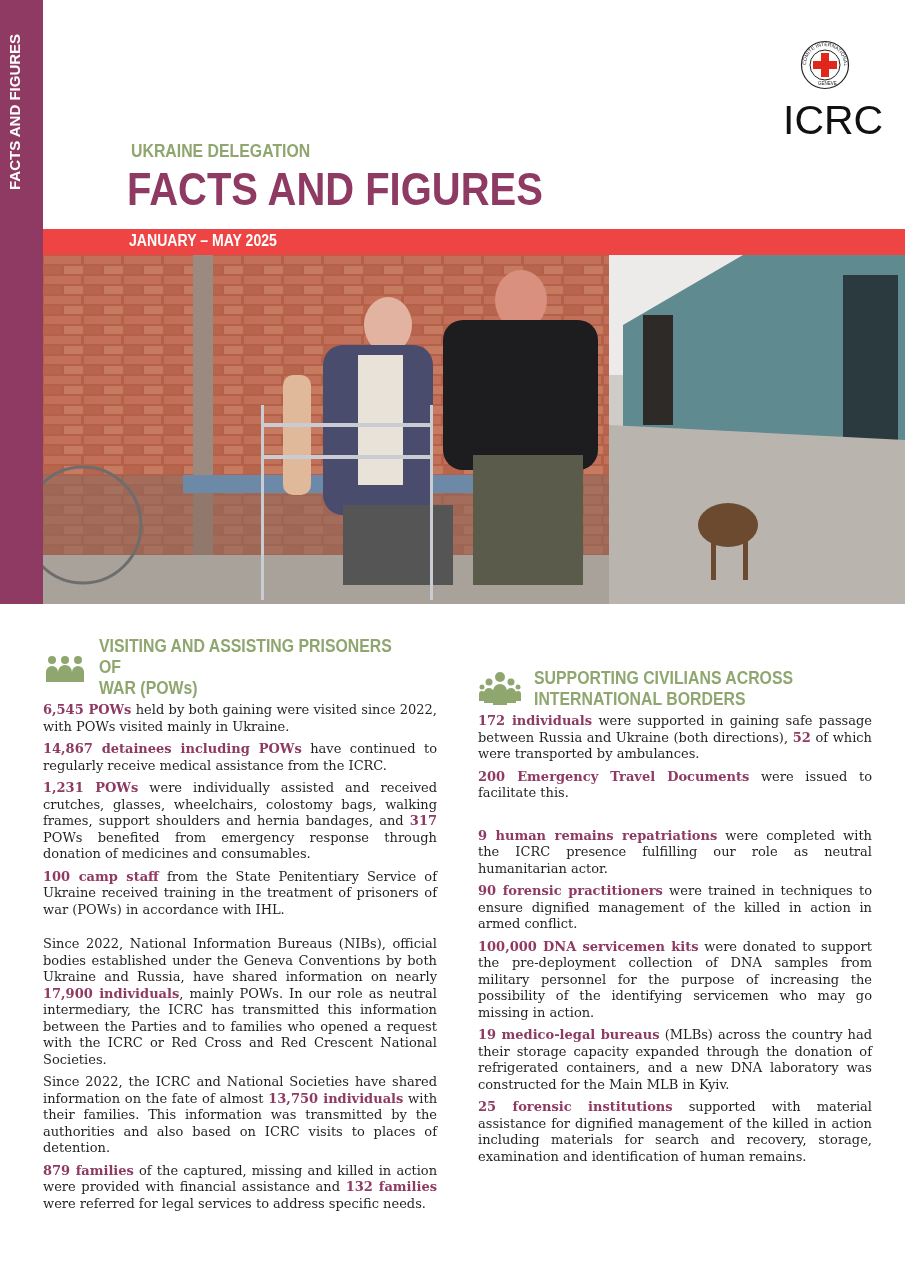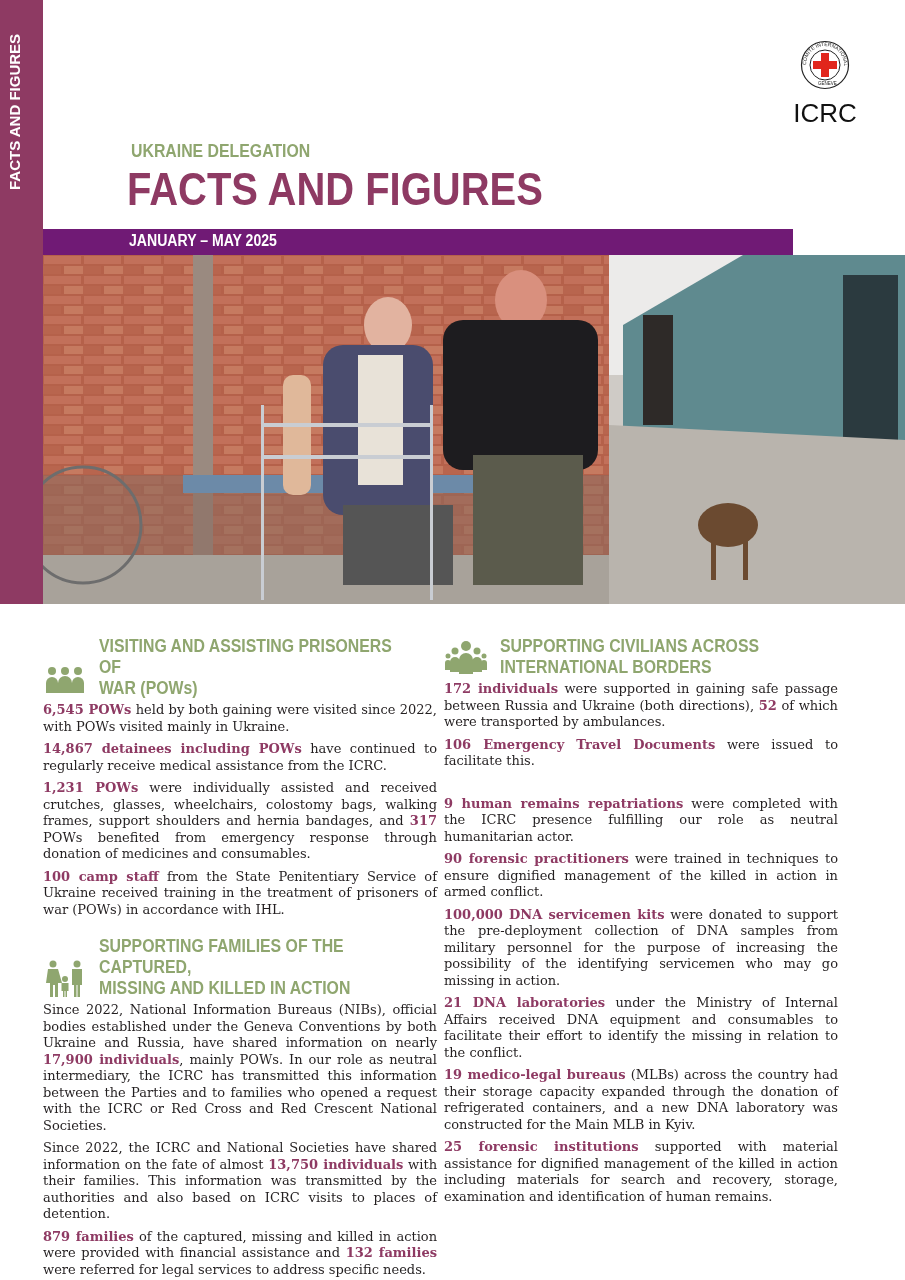--- a/index.html
+++ b/index.html
@@ -1,31 +1,31 @@
 <!DOCTYPE html>
 <html><head>
 <meta charset="utf-8">
 <style>
   html, body { margin: 0; padding: 0; }
   body { width: 905px; height: 1280px; background: #ffffff; position: relative; overflow: hidden; font-family: "DejaVu Serif", serif; color: #231f20; }
   .side-bar { position: absolute; left: 0; top: 0; width: 43px; height: 604px; background: #8e3a63; }
   .side-bar .vtext { position: absolute; left: 6px; top: 190px; transform: rotate(-90deg); transform-origin: left top; color: #fff; font-family: "Liberation Sans", sans-serif; font-weight: bold; font-size: 15px; letter-spacing: 0px; white-space: nowrap; }
   .logo { position: absolute; left: 783px; top: 40px; width: 84px; text-align: center; }
   .emblem { width: 50px; height: 50px; margin: 0 auto; }
-  .logo-text { font-family: "Liberation Sans", sans-serif; font-size: 26px; color: #111; line-height: 1; margin-top: 6px; letter-spacing: 0px; }
+  .logo-text { font-family: "Liberation Sans", sans-serif; font-size: 41px; color: #111; line-height: 1; margin-top: 6px; letter-spacing: 0px; }
   .delegation { position: absolute; left: 131px; top: 141px; font-family: "Liberation Sans", sans-serif; font-weight: bold; font-size: 18px; color: #8fa66f; transform: scaleX(0.88); transform-origin: left; }
   .main-title { position: absolute; left: 127px; top: 163px; font-family: "Liberation Sans", sans-serif; font-weight: bold; font-size: 47px; color: #8e3a63; transform: scaleX(0.85); transform-origin: left; letter-spacing: 0px; line-height: 1.1; }
-  .date-bar { position: absolute; left: 43px; top: 229px; width: 750px; height: 26px; background: #701a75; }
+  .date-bar { position: absolute; left: 43px; top: 229px; width: 862px; height: 26px; background: #ef4444; }
   .date-bar span { position: absolute; left: 86px; top: 3px; color: #fff; font-family: "Liberation Sans", sans-serif; font-weight: bold; font-size: 16px; transform: scaleX(0.88); transform-origin: left; }
   .photo { position: absolute; left: 43px; top: 255px; width: 862px; height: 349px; overflow: hidden; background: #8a6b5a; }
   .col { position: absolute; top: 636px; width: 394px; }
   .col-left { left: 43px; }
-  .col-right { left: 444px; }
+  .col-right { left: 478px; margin-top: 32px; }
   .section { margin-bottom: 14px; }
-  .sec-head { display: flex; align-items: flex-end; margin-bottom: 3px; }
+  .sec-head { display: flex; align-items: center; margin-bottom: 3px; }
   .sec-icon { width: 44px; height: 40px; flex: 0 0 44px; margin-right: 12px; }
   .sec-title { font-family: "Liberation Sans", sans-serif; font-weight: bold; font-size: 18px; line-height: 21px; color: #8fa66f; transform: scaleX(0.88); transform-origin: left; width: 390px; white-space: pre-line; }
   .para { font-size: 13px; line-height: 16.5px; text-align: justify; margin: 0 0 6px 0; }
   .hl { color: #8e3a63; font-weight: bold; }
 </style>
 </head>
 <body>
 
 <div class="side-bar">
   <div class="vtext">FACTS AND FIGURES</div>
@@ -106,34 +106,20 @@
       <div class="sec-title">VISITING AND ASSISTING PRISONERS OF
 WAR (POWs)</div>
     </div>
     <p class="para"><span class="hl">6,545 POWs</span><span> held by both gaining were visited since 2022, with POWs visited mainly in Ukraine.</span></p>
     <p class="para"><span class="hl">14,867 detainees including POWs</span><span> have continued to regularly receive medical assistance from the ICRC.</span></p>
     <p class="para"><span class="hl">1,231 POWs</span><span> were individually assisted and received crutches, glasses, wheelchairs, colostomy bags, walking frames, support shoulders and hernia bandages, and </span><span class="hl">317</span><span> POWs benefited from emergency response through donation of medicines and consumables.</span></p>
     <p class="para"><span class="hl">100 camp staff</span><span> from the State Penitentiary Service of Ukraine received training in the treatment of prisoners of war (POWs) in accordance with IHL.</span></p>
   </div>
 
   <div class="section" style="margin-top:18px;">
-    <div class="sec-head">
-      <svg class="sec-icon" viewBox="0 0 44 40">
-        <g fill="#8fa66f">
-          <circle cx="10" cy="5" r="3.5"></circle>
-          <path d="M5,10 h10 l4,14 h-4 v14 h-3 v-12 h-2 v12 h-3 v-14 h-4 z"></path>
-          <circle cx="34" cy="5" r="3.5"></circle>
-          <path d="M29,10 h10 v16 h-2 v12 h-2.5 v-12 h-1 v12 h-2.5 v-12 h-2 z"></path>
-          <circle cx="22" cy="20" r="3"></circle>
-          <path d="M18.5,24 h7 v8 h-1.5 v6 h-1.5 v-6 h-1 v6 h-1.5 v-6 h-1.5 z"></path>
-        </g>
-      </svg>
-      <div class="sec-title">SUPPORTING FAMILIES OF THE CAPTURED,
-MISSING AND KILLED IN ACTION</div>
-    </div>
     <p class="para"><span>Since 2022, National Information Bureaus (NIBs), official bodies established under the Geneva Conventions by both Ukraine and Russia, have shared information on nearly </span><span class="hl">17,900 individuals</span><span>, mainly POWs. In our role as neutral intermediary, the ICRC has transmitted this information between the Parties and to families who opened a request with the ICRC or Red Cross and Red Crescent National Societies.</span></p>
     <p class="para"><span>Since 2022, the ICRC and National Societies have shared information on the fate of almost </span><span class="hl">13,750 individuals</span><span> with their families. This information was transmitted by the authorities and also based on ICRC visits to places of detention.</span></p>
     <p class="para"><span class="hl">879 families</span><span> of the captured, missing and killed in action were provided with financial assistance and </span><span class="hl">132 families</span><span> were referred for legal services to address specific needs.</span></p>
   </div>
 </div>
 
 <div class="col col-right">
   <div class="section">
     <div class="sec-head">
       <svg class="sec-icon" viewBox="0 0 44 40">
@@ -147,24 +133,23 @@
           <path d="M6,34 v-10 a5,5 0 0 1 10,0 v10 z"></path>
           <path d="M28,34 v-10 a5,5 0 0 1 10,0 v10 z"></path>
           <path d="M1,32 v-7 a3,3 0 0 1 6,0 v7 z"></path>
           <path d="M37,32 v-7 a3,3 0 0 1 6,0 v7 z"></path>
         </g>
       </svg>
       <div class="sec-title">SUPPORTING CIVILIANS ACROSS
 INTERNATIONAL BORDERS</div>
     </div>
     <p class="para"><span class="hl">172 individuals</span><span> were supported in gaining safe passage between Russia and Ukraine (both directions), </span><span class="hl">52</span><span> of which were transported by ambulances.</span></p>
-    <p class="para"><span class="hl">106 Emergency Travel Documents</span><span> were issued to facilitate this.</span></p>
+    <p class="para"><span class="hl">200 Emergency Travel Documents</span><span> were issued to facilitate this.</span></p>
   </div>
 
   <div class="section" style="margin-top:26px;">
     <p class="para"><span class="hl">9 human remains repatriations</span><span> were completed with the ICRC presence fulfilling our role as neutral humanitarian actor.</span></p>
     <p class="para"><span class="hl">90 forensic practitioners</span><span> were trained in techniques to ensure dignified management of the killed in action in armed conflict.</span></p>
     <p class="para"><span class="hl">100,000 DNA servicemen kits</span><span> were donated to support the pre-deployment collection of DNA samples from military personnel for the purpose of increasing the possibility of the identifying servicemen who may go missing in action.</span></p>
-    <p class="para"><span class="hl">21 DNA laboratories</span><span> under the Ministry of Internal Affairs received DNA equipment and consumables to facilitate their effort to identify the missing in relation to the conflict.</span></p>
     <p class="para"><span class="hl">19 medico-legal bureaus</span><span> (MLBs) across the country had their storage capacity expanded through the donation of refrigerated containers, and a new DNA laboratory was constructed for the Main MLB in Kyiv.</span></p>
     <p class="para"><span class="hl">25 forensic institutions</span><span> supported with material assistance for dignified management of the killed in action including materials for search and recovery, storage, examination and identification of human remains.</span></p>
   </div>
 </div>
 
 </body></html>

